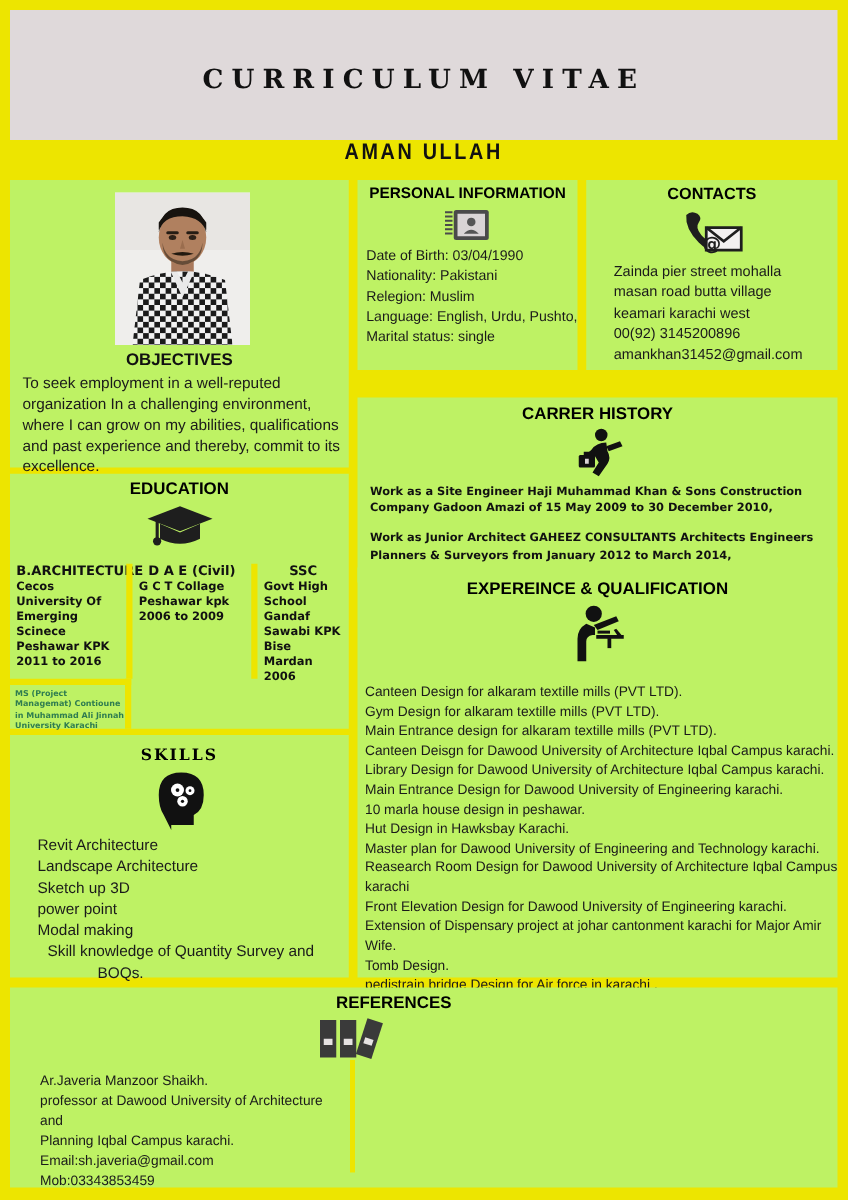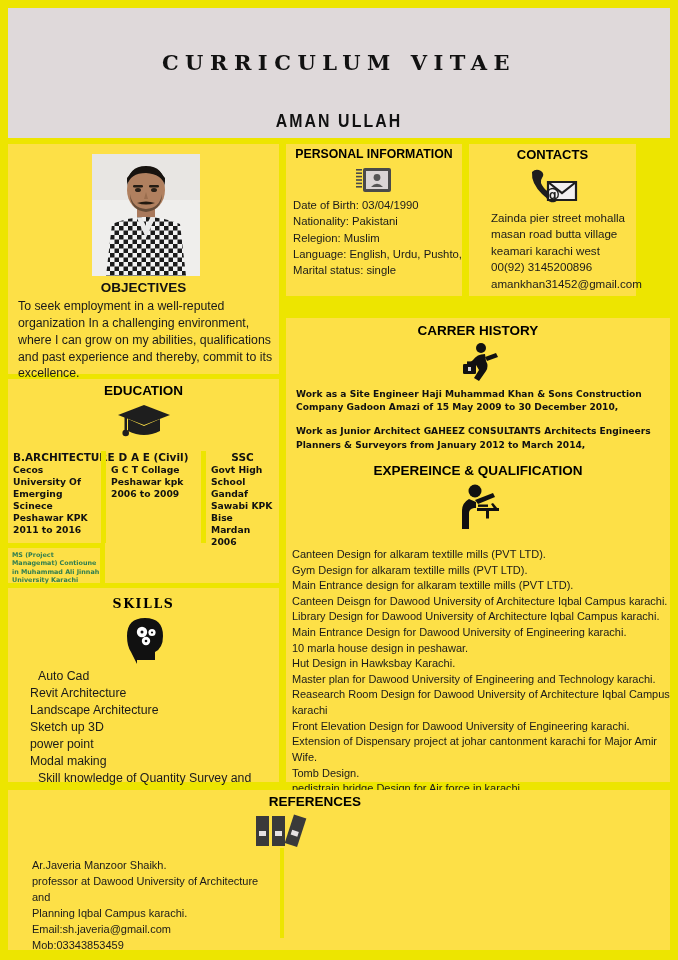--- a/index.html
+++ b/index.html
@@ -15,26 +15,26 @@
   .page {
     position: relative;
     width: 678px;
     height: 960px;
     background: #EDE500;
   }
 
   
   .panel {
     position: absolute;
-    background: #fde047;
+    background: #bef264;
   }
 
   
   .header {
-    left: 8px; top: 8px; width: 662px; height: 130px;
+    left: 8px; top: 8px; width: 662px; height: 104px;
     background: #DFD9DA;
   }
   .cv-title {
     text-align: center;
     margin-top: 42px;
     font-family: "DejaVu Serif", serif;
     font-weight: 700;
     font-size: 21px;
     letter-spacing: 6.5px;
     color: #111;
@@ -150,21 +150,21 @@
     white-space: nowrap;
   }
   .id-icon { position: absolute; left: 50%; top: 22px; transform: translateX(-50%); }
   .personal-body {
     position: absolute; left: 7px; top: 53px; width: 172px;
     font-size: 11.3px; line-height: 1.44; color: #1a1a1a;
     white-space: nowrap;
   }
 
   .contacts-panel {
-    left: 469px; top: 144px; width: 167px; height: 152px;
+    left: 469px; top: 144px; width: 201px; height: 152px;
   }
   .contacts-title {
     position: absolute; left: 0; top: 3px; width: 100%;
     text-align: center; font-weight: 700; font-size: 13px;
   }
   .phone-icon { position: absolute; left: 50%; top: 22px; transform: translateX(-50%); }
   .contacts-body {
     position: absolute; left: 22px; top: 66px; width: 180px;
     font-size: 11.6px; line-height: 1.42; color: #1a1a1a;
   }
@@ -315,21 +315,20 @@
           <circle cx="31" cy="27" r="4.2"></circle>
         </g>
         <g fill="#111">
           <circle cx="27" cy="18" r="1.5"></circle>
           <circle cx="37" cy="18.5" r="1.1"></circle>
           <circle cx="31" cy="27" r="1.3"></circle>
         </g>
       </svg>
     </div>
     <div class="skills-list">
-      <div class="indent">Auto Cad</div>
       <div>Revit Architecture</div>
       <div>Landscape Architecture</div>
       <div>Sketch up 3D</div>
       <div>power point</div>
       <div>Modal making</div>
       <div class="indent">Skill knowledge of Quantity Survey and</div>
       <div class="indent2">BOQs.</div>
     </div>
   </div>
 

